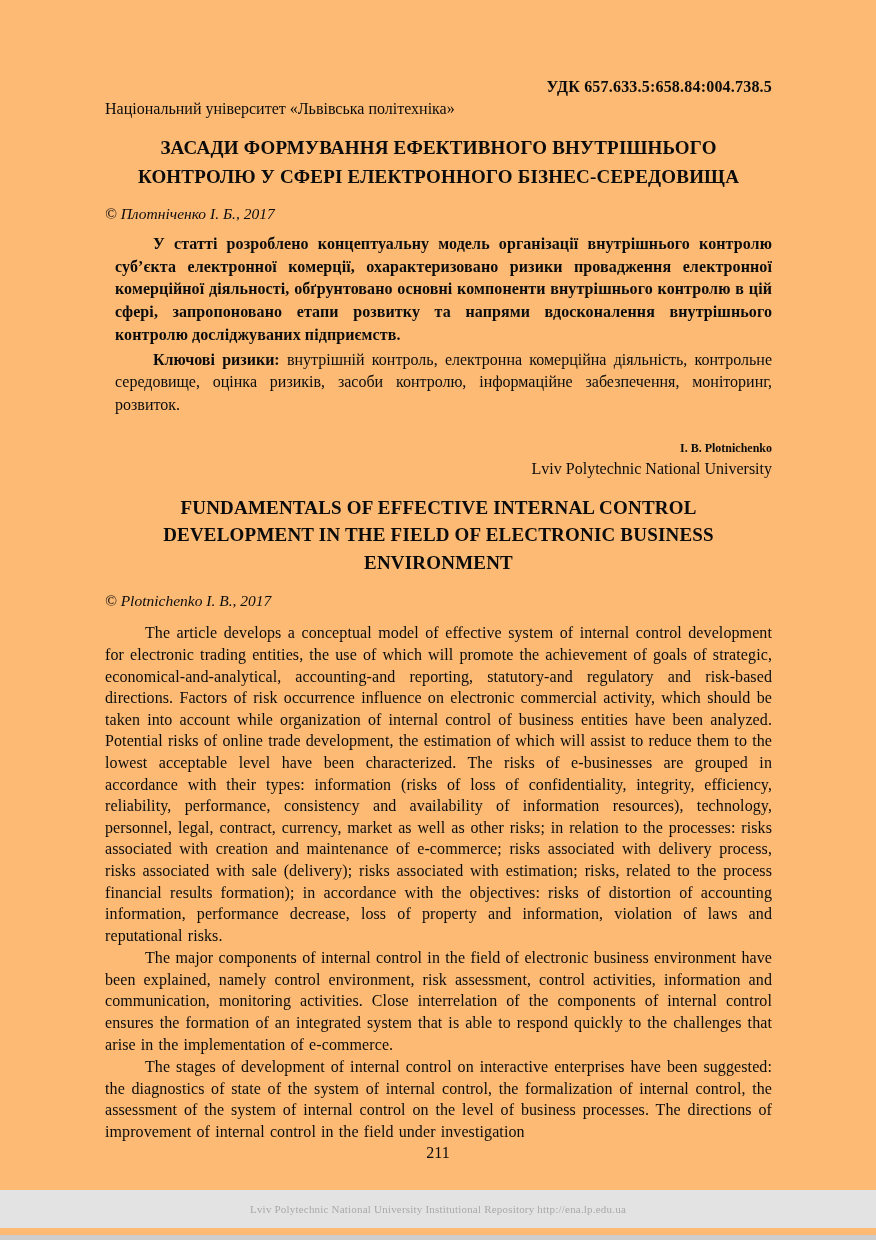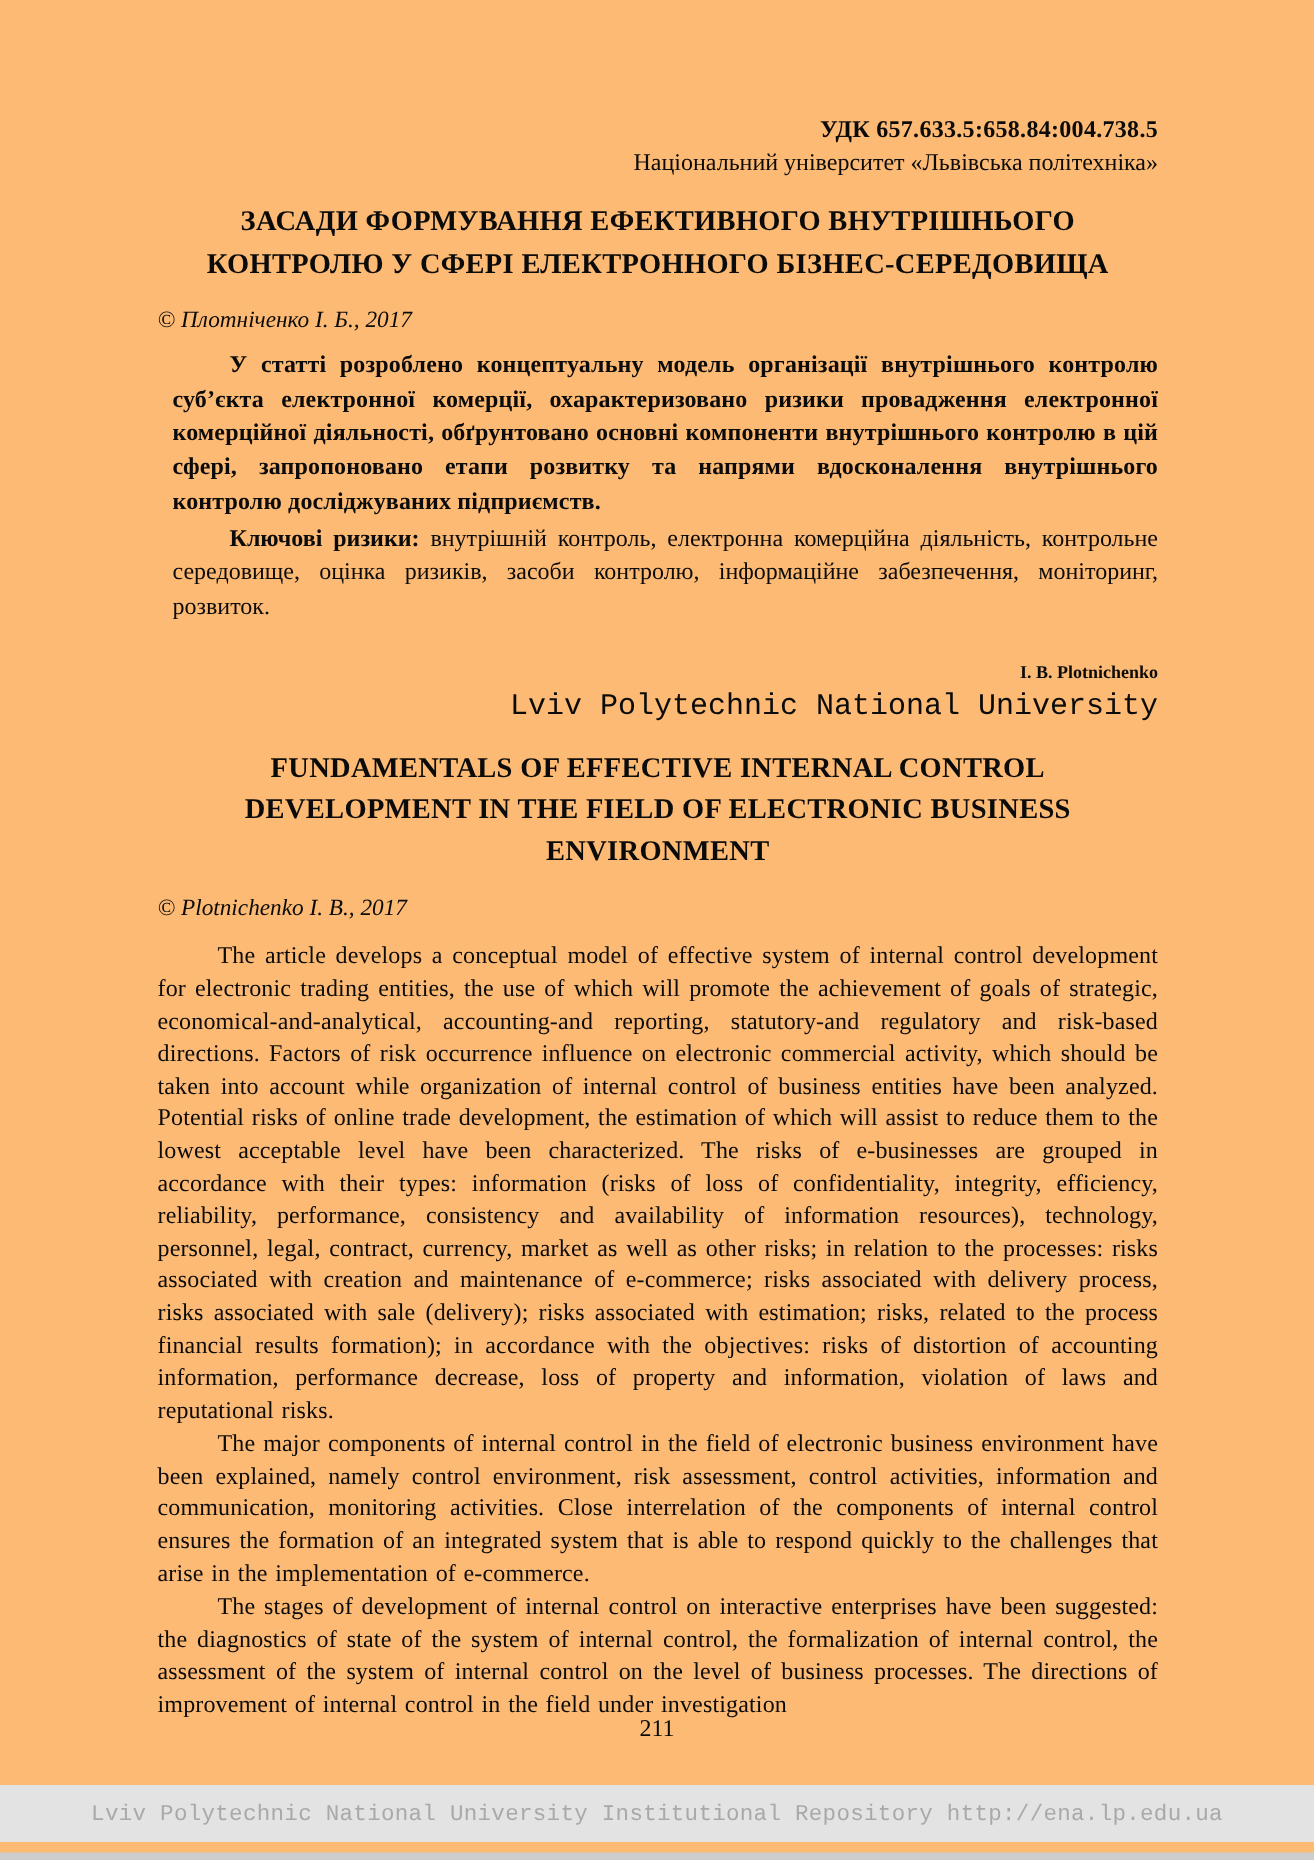--- a/index.html
+++ b/index.html
@@ -14,42 +14,42 @@
   .sheet { position: relative; width: 876px; height: 1240px; background: #fdba74; }
   .content { padding: 78px 104px 0 105px; }
 
   .udc {
     text-align: right; font-weight: bold; font-size: 16px; letter-spacing: 0.2px;
   }
   .author-line {
     text-align: right; font-weight: bold; font-size: 16px; margin-top: 9px;
   }
   .affiliation-line {
-    text-align: right; font-size: 16px; margin-top: 4px;
+    text-align: left; font-size: 16px; margin-top: 4px;
   }
   .title-ua {
     text-align: center; font-weight: bold; font-size: 19px;
     line-height: 1.5; margin-top: 16px; letter-spacing: 0.2px;
   }
   .copyright {
     font-style: italic; font-size: 15.5px; margin-top: 14px;
   }
   .abstract-ua {
     font-weight: bold; font-size: 16px; text-align: justify;
     text-indent: 38px; line-height: 1.42; margin: 10px 0 0 10px;
     letter-spacing: 0.1px;
   }
   .keywords {
     font-size: 16px; text-align: justify; text-indent: 38px;
     line-height: 1.42; margin: 2px 0 0 10px;
   }
   .keywords .kw-label { font-weight: bold; }
 
   .author-line-en { text-align: right; font-weight: bold; font-size: 12px; margin-top: 24px; }
-  .affiliation-line-en { text-align: right; font-size: 20px; margin-top: 4px; font-family: Liberation Mono, monospace; }
+  .affiliation-line-en { text-align: right; font-size: 16px; margin-top: 4px; }
 
   .title-en {
     text-align: center; font-weight: bold; font-size: 19px;
     line-height: 1.45; margin: 16px auto 0 auto; max-width: 620px;
     letter-spacing: 0.2px;
   }
   .copyright-en { font-style: italic; font-size: 15.5px; margin-top: 16px; }
 
   .abstract-en p {
     font-weight: normal; font-size: 16px; text-align: justify;
@@ -64,22 +64,22 @@
     position: absolute; top: 1144px; left: 0; right: 0;
     text-align: center; font-size: 16px;
   }
 
   .repo-footer {
     position: absolute; top: 1190px; left: 0; right: 0; height: 38px;
     background: #e3e3e3;
     display: flex; align-items: center; justify-content: center;
   }
   .repo-footer span {
-    font-family: Liberation Mono, monospace;
-    font-size: 15px; color: #a9a9a9; letter-spacing: 0.2px;
+    font-family: Liberation Serif, serif;
+    font-size: 11px; color: #a9a9a9; letter-spacing: 0.2px;
   }
   .bottom-edge {
     position: absolute; bottom: 0; left: 0; right: 0; height: 5px;
     background: #cdcdcd;
   }
 </style>
 </head>
 <body>
 
 <div class="sheet">

